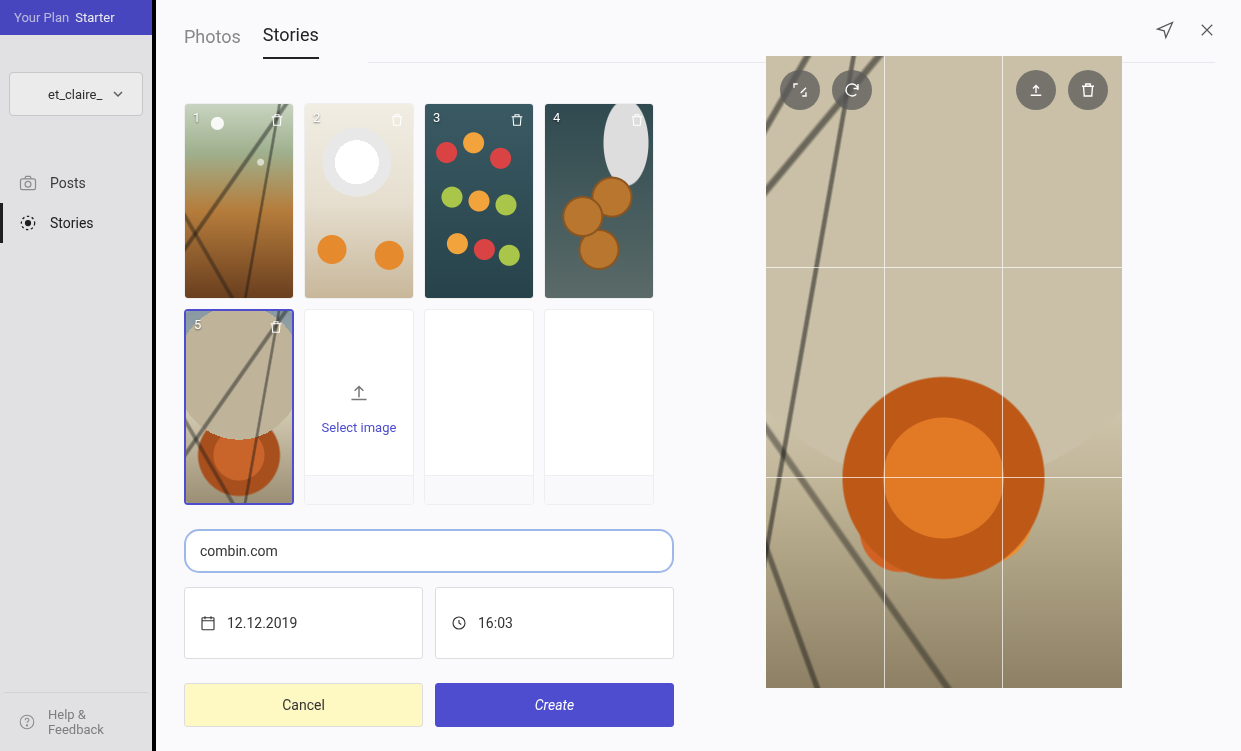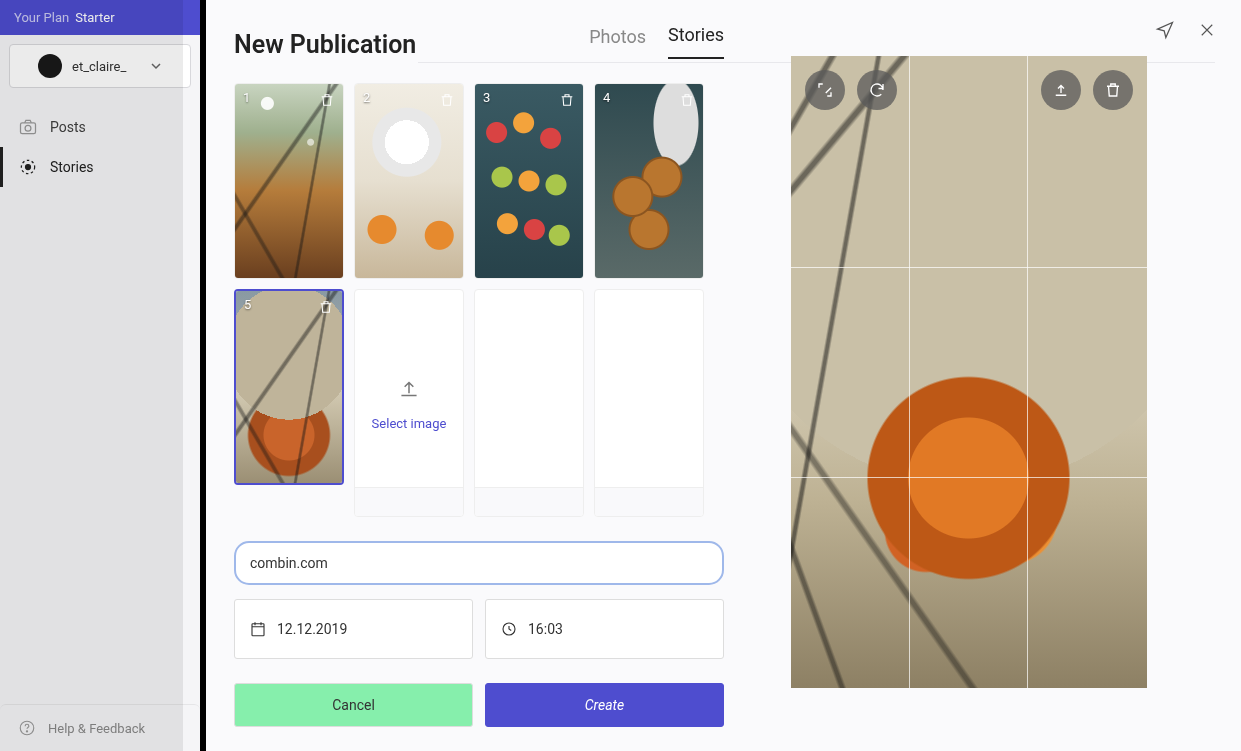--- a/index.html
+++ b/index.html
@@ -1,19 +1,19 @@
 <!DOCTYPE html>
 <html><head>
 <meta charset="utf-8">
 <style>
   * { box-sizing: border-box; margin: 0; padding: 0; font-family: -apple-system, BlinkMacSystemFont, "Segoe UI", Roboto, sans-serif; }
   body { width: 1241px; height: 751px; overflow: hidden; background: #f5f5f7; display: flex; }
   
   
-  .sidebar { width: 206px; height: 100%; background: #f5f5f7; border-right: 6px solid #000000; display: flex; flex-direction: column; }
+  .sidebar { width: 156px; height: 100%; background: #f5f5f7; border-right: 4px solid #000000; display: flex; flex-direction: column; gap: 28px; }
   .plan-bar { background: #4e4dcf; color: #fff; padding: 10px 14px; font-size: 13px; display: flex; gap: 6px; align-items: center; }
   .plan-bar .label { color: rgba(255,255,255,0.7); }
   .account-selector { margin: 9px; padding: 9px 28px; border: 1px solid #d8d8dc; background: #fff; border-radius: 4px; display: flex; align-items: center; gap: 10px; cursor: pointer; }
   .avatar { width: 24px; height: 24px; border-radius: 50%; background: #1a1a1a; display: flex; align-items: center; justify-content: center; color: #fff; font-size: 7px; font-weight: 600; }
   .account-name { font-size: 13px; color: #333; flex: 1; }
   .chevron { color: #666; }
   .nav { margin-top: 10px; }
   .nav-item { display: flex; align-items: center; gap: 12px; padding: 10px 18px; font-size: 14px; color: #404040; cursor: pointer; }
   .nav-item.active { color: #222; border-left: 3px solid #222; padding-left: 15px; }
   .nav-icon { width: 20px; height: 20px; display: flex; align-items: center; justify-content: center; }
@@ -35,21 +35,21 @@
   .thumbs { display: grid; grid-template-columns: repeat(4, 110px); gap: 10px; margin-bottom: 24px; }
   .thumb { position: relative; width: 110px; height: 196px; border-radius: 4px; overflow: hidden; background: #fff; border: 1px solid #eee; cursor: pointer; }
   .thumb.selected { border: 2px solid #4e4dcf; }
   .thumb .img { position: absolute; inset: 0; }
   .thumb .num { position: absolute; top: 6px; left: 8px; color: #fff; font-size: 13px; text-shadow: 0 1px 2px rgba(0,0,0,0.5); z-index: 2; }
   .thumb .del { position: absolute; top: 6px; right: 6px; width: 20px; height: 20px; display: flex; align-items: center; justify-content: center; cursor: pointer; z-index: 2; }
   .thumb.placeholder { display: flex; flex-direction: column; align-items: center; justify-content: center; gap: 14px; cursor: pointer; }
   .thumb.placeholder .up-icon { color: #888; }
   .thumb.placeholder .up-label { font-size: 13px; color: #4e4dcf; }
   .thumb.empty { background: #fff; }
-  .thumb.placeholder, .thumb.empty { height: 228px; }
+  .thumb.placeholder, .thumb.empty { height: 196px; }
   .thumb.placeholder::after, .thumb.empty::after { content:""; position:absolute; left:0; right:0; bottom:0; height:28px; background:#f9f9fb; border-top:1px solid #eee; }
 
   
   .t1 { background:
     radial-gradient(circle at 30% 10%, rgba(255,255,255,0.9) 0 6px, transparent 7px),
     radial-gradient(circle at 70% 30%, rgba(255,255,255,0.6) 0 3px, transparent 4px),
     linear-gradient(180deg, #c8d4c0 0%, #9fb08e 25%, #b57c3b 55%, #6a3f1f 100%); }
   .t2 { background:
     radial-gradient(circle at 48% 30%, #fff 0 22px, #e8e8e8 22px 34px, transparent 35px),
     radial-gradient(circle at 48% 30%, #2a1a12 0 12px, transparent 13px),
@@ -80,27 +80,27 @@
     linear-gradient(180deg, #b8cfdb 0%, #d8e4ea 30%, #cfc6ae 55%, #9b8f74 100%); }
   
   .t1::before, .t5::after { content:""; position:absolute; inset:0; background:
     linear-gradient(125deg, transparent 40%, rgba(20,20,20,0.45) 41% 42%, transparent 43%),
     linear-gradient(60deg, transparent 20%, rgba(20,20,20,0.4) 21% 22%, transparent 23%),
     linear-gradient(100deg, transparent 65%, rgba(20,20,20,0.45) 66% 67%, transparent 68%); pointer-events:none; }
 
   
   .link-input { width: 100%; padding: 12px 14px; font-size: 14px; border: 2px solid #9fb8ea; border-radius: 15px; outline: none; color: #333; margin-bottom: 14px; }
   .datetime-row { display: flex; gap: 12px; margin-bottom: 24px; }
-  .dt-field { flex: 1; display: flex; align-items: center; gap: 10px; border: 1px solid #ddd; border-radius: 3px; padding: 20px 14px; background: #fff; cursor: pointer; }
+  .dt-field { flex: 1; display: flex; align-items: center; gap: 10px; border: 1px solid #ddd; border-radius: 3px; padding: 26px 14px; background: #fff; cursor: pointer; }
   .dt-field span { font-size: 14px; color: #333; }
   .dt-icon { color: #444; display: flex; }
 
   .btn-row { display: flex; gap: 12px; }
   .btn { flex: 1; padding: 13px; font-size: 14px; border-radius: 3px; text-align: center; cursor: pointer; border: 1px solid #ddd; }
-  .btn-cancel { background: #86efac; color: #333; }
+  .btn-cancel { background: #fef9c3; color: #333; }
   .btn-create { background: #4e4dcf; color: #fff; border-color: #4e4dcf; font-style: italic; }
 
   
   .right-col { flex: 1; display: flex; justify-content: center; padding-top: 32px; }
   .preview { position: relative; width: 356px; height: 632px; background: #ccc; overflow: hidden; }
   .preview .bg { position: absolute; inset: 0; }
   .bg-cathedral { background:
     radial-gradient(ellipse 70% 40% at 50% 28%, #c9c0a7 0 100%, transparent),
     linear-gradient(180deg, #aec6d3 0%, #d4e1e8 22%, #d9d2bd 45%, #beb294 70%, #8d8064 100%); }
   .preview .branches { position:absolute; inset:0; background:
@@ -190,21 +190,20 @@
     <div class="hdr-icon">
       <svg width="18" height="18" viewBox="0 0 24 24" stroke="#555" stroke-width="1.5">
           <path d="M5 5l14 14M19 5L5 19"></path>
         </svg>
     </div>
   </div>
   <div class="full-rule"></div>
 
   <div class="left-col">
     <div class="header-row">
-      <div class="title">New Publication</div>
       <div class="tabs">
         <div class="tab">Photos</div>
         <div class="tab active">Stories</div>
       </div>
     </div>
     <div style="height:30px"></div>
 
     <div class="thumbs">
       <div class="thumb">
         <div class="img t1"></div>

